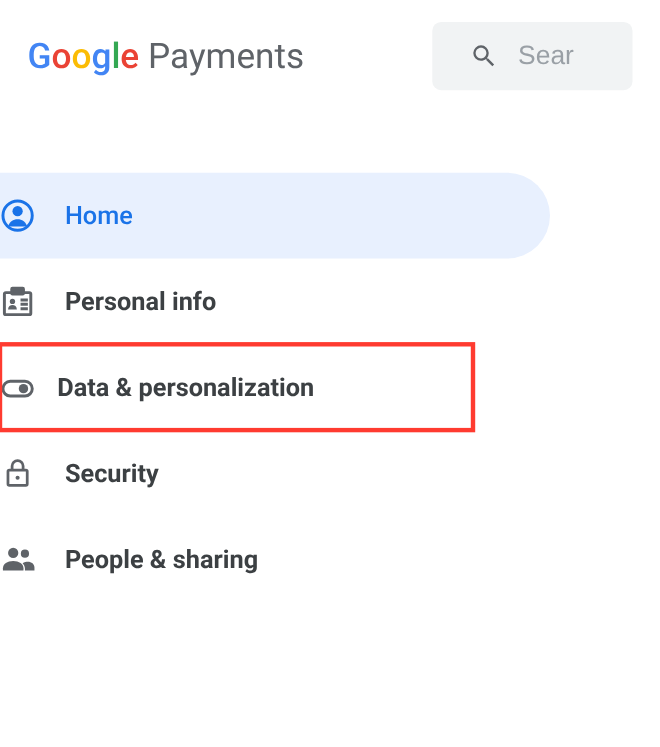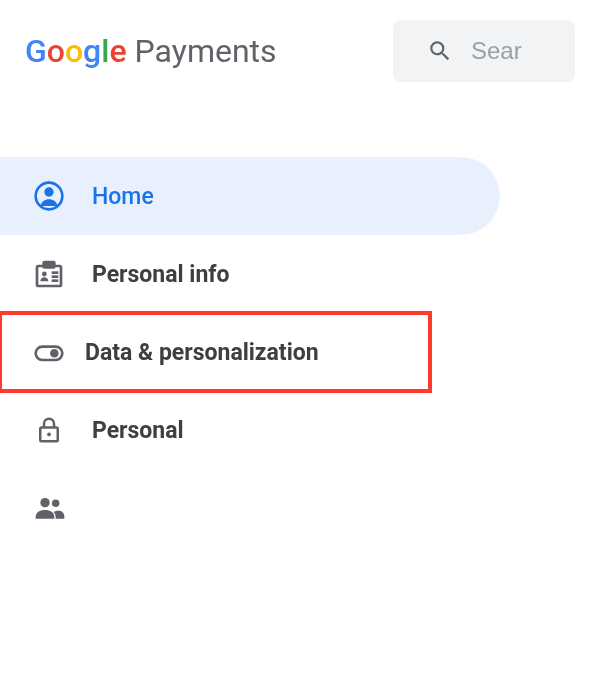--- a/index.html
+++ b/index.html
@@ -64,21 +64,20 @@
     .search-input::placeholder {
       color: #9aa0a6;
     }
     .nav {
       margin-top: 55px;
     }
     .nav-item {
       display: flex;
       align-items: center;
       height: 78px;
-      padding-left: 33px;
       gap: 27px;
       cursor: pointer;
       position: relative;
     }
     .nav-item.active {
       background: #e8f0fe;
       border-top-right-radius: 50px;
       border-bottom-right-radius: 50px;
       margin-right: 100px;
     }
@@ -168,28 +167,29 @@
   </div>
 
   <div class="nav-item">
     <span class="nav-icon">
       <svg viewBox="0 0 24 24" width="30" height="30" fill="none" stroke="#5f6368" stroke-width="2">
         <rect x="5" y="10" width="14" height="11" rx="1"></rect>
         <path d="M8 10 V7 a4 4 0 0 1 8 0 V10"></path>
         <circle cx="12" cy="15.5" r="1.5" fill="#5f6368" stroke="none"></circle>
       </svg>
     </span>
-    <span class="nav-label">Personal</span>
+    <span class="nav-label">Security</span>
   </div>
 
   <div class="nav-item">
     <span class="nav-icon">
       <svg viewBox="0 0 24 24" width="32" height="32" fill="#5f6368">
         <circle cx="9" cy="8" r="3.5"></circle>
         <circle cx="17" cy="8.5" r="2.8"></circle>
         <path d="M2 20 v-1.5 c0-3 3-5 7-5 s7 2 7 5 V20 z"></path>
         <path d="M17 20 v-1.2 c0-1.5-.6-2.8-1.6-3.8 C16.5 14.3 18 14 19 14 c2.5 0 4.5 1.5 4.5 4 V20 z"></path>
       </svg>
     </span>
+    <span class="nav-label">People &amp; sharing</span>
   </div>
 
 
 </nav>
 
 </body></html>

